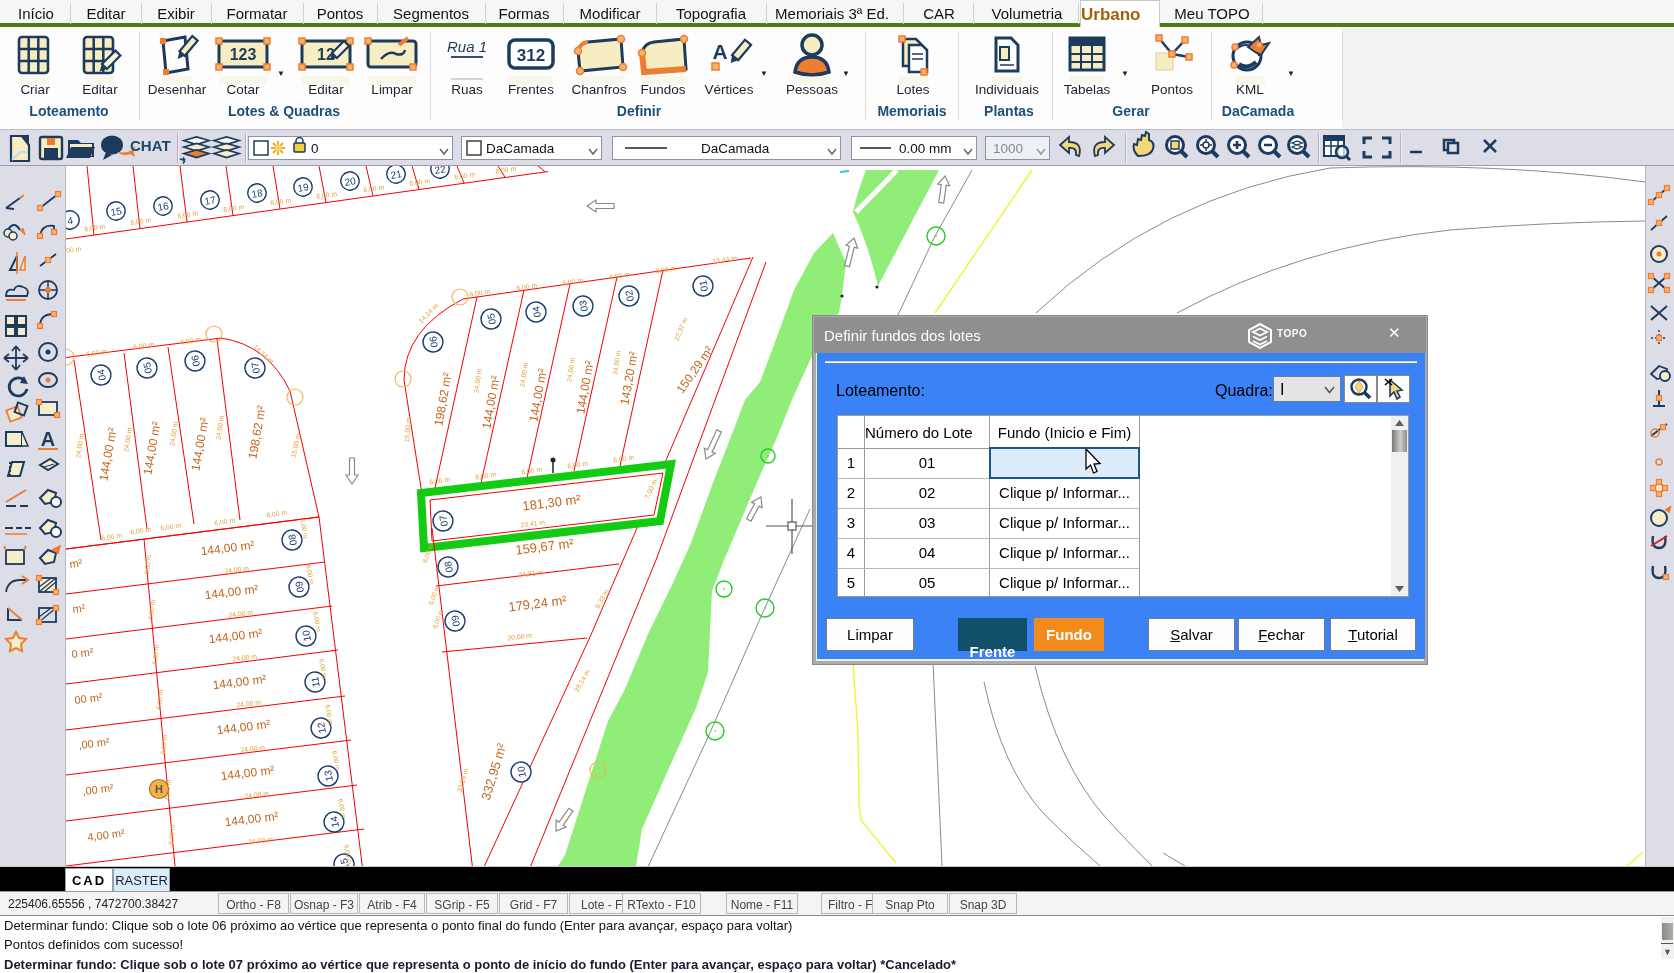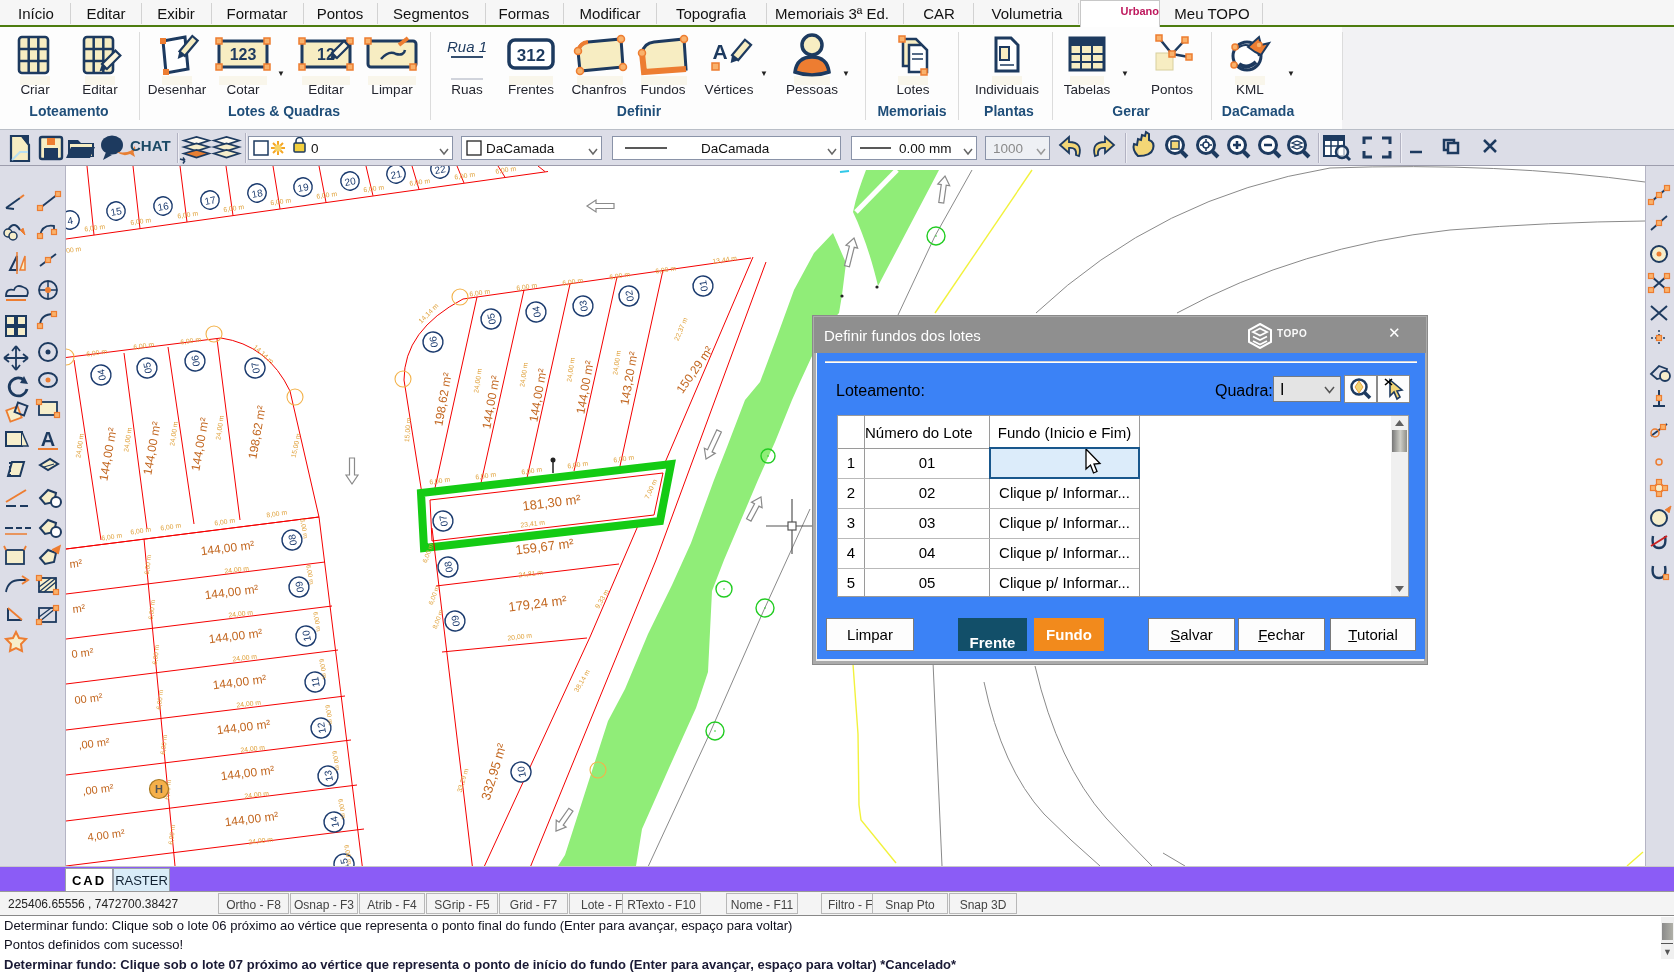--- a/index.html
+++ b/index.html
@@ -1,33 +1,33 @@
 <!DOCTYPE html>
 <html><head><meta charset="utf-8">
 <style>
 *{margin:0;padding:0;box-sizing:border-box;}
 html,body{width:1674px;height:973px;overflow:hidden;font-family:"Liberation Sans",sans-serif;background:#fff;}
 .abs{position:absolute;}
-#menubar{position:absolute;left:0;top:0;width:1674px;height:27px;background:#f6f6f6;border-bottom:2px solid #4d7c0f;}
+#menubar{position:absolute;left:0;top:0;width:1674px;height:27px;background:#f6f6f6;border-bottom:4px solid #4d7c0f;}
 .mi{position:absolute;top:5px;font-size:15px;color:#111;white-space:nowrap;transform:translateX(-50%);}
 .msep{position:absolute;top:3px;width:1px;height:21px;background:#d2d2d2;}
-#urbtab{position:absolute;left:1080px;top:0;width:80px;height:27px;background:#fff;border:1px solid #c8c8c8;border-bottom:none;text-align:right;font-weight:bold;font-size:11px;color:#be185d;padding-top:4px;}
+#urbtab{position:absolute;left:1080px;top:0;width:80px;height:27px;background:#fff;border:1px solid #c8c8c8;border-bottom:none;text-align:left;font-weight:bold;font-size:17px;color:#a16207;padding-top:4px;}
 #ribbon{position:absolute;left:0;top:27px;width:1674px;height:103px;background:#fdfdfd;border-bottom:1px solid #b9bec7;}
 #ribbon .shade{position:absolute;left:1342px;top:0;width:332px;height:102px;background:#f2f2f4;}
 .rsep{position:absolute;top:5px;width:1px;height:88px;background:#dcdcdc;}
 .rlabel{position:absolute;top:55px;font-size:13.5px;color:#23252e;transform:translateX(-50%);white-space:nowrap;}
 .rgroup{position:absolute;top:76px;font-size:14px;font-weight:bold;color:#1f4e79;transform:translateX(-50%);white-space:nowrap;}
 .rdrop{position:absolute;font-size:8px;color:#222;transform:translateX(-50%);}
 #toolbar{position:absolute;left:0;top:130px;width:1674px;height:36px;background:#dcdde7;border-bottom:1px solid #9d9dad;}
 .tsep{position:absolute;top:3px;width:2px;height:30px;border-left:1px solid #b2b2c2;border-right:1px solid #eeeef4;}
 .combo{position:absolute;top:6px;height:24px;background:#fff;border:1px solid #8a93a8;font-size:13.5px;color:#111;}
 .combo .chev{position:absolute;right:5px;top:7px;width:8px;height:8px;}
 #lefttb{position:absolute;left:0;top:166px;width:66px;height:700px;background:#dcdde7;border-right:1px solid #b4b4c4;}
 #righttb{position:absolute;left:1645px;top:166px;width:29px;height:724px;background:#dcdde7;border-left:1px solid #b4b4c4;}
-#tabsrow{position:absolute;left:0;top:866px;width:1674px;height:25px;background:#8b5cf6;border-top:1px solid #c9c9c9;padding-left:20px;}
+#tabsrow{position:absolute;left:0;top:866px;width:1674px;height:25px;background:#000000;border-top:1px solid #c9c9c9;padding-left:20px;}
 #statusrow{position:absolute;left:0;top:891px;width:1674px;height:24px;background:#f4f4f4;border-top:1px solid #999;font-size:12px;color:#222;}
 .tog{position:absolute;top:1px;height:21px;border:1px solid #b8b8b8;color:#444;font-size:12px;text-align:center;padding-top:4px;background:#f4f4f4;}
 #msgarea{position:absolute;left:0;top:915px;width:1674px;height:58px;background:#fff;border-top:1px solid #888;}
 #msgarea .m{position:absolute;left:4px;font-size:13px;color:#10101e;white-space:nowrap;}
 #dlg{position:absolute;left:812px;top:315px;width:616px;height:350px;background:#f0f0f0;border:1px solid #8a8a8a;box-shadow:inset 0 0 0 3px #ababab;}
 #dlgtitle{position:absolute;left:1px;top:1px;width:612px;height:36px;background:#8f8f8f;}
 #dlgtitle .t{position:absolute;left:10px;top:10px;font-size:15px;color:#fff;}
 #dlgbody{position:absolute;left:4px;top:37px;width:608px;height:306px;background:#3b82f6;}
 .dbtn{position:absolute;height:33px;background:#fdfdfd;border:1px solid #7a7a7a;font-size:15px;color:#000;text-align:center;}
 </style></head><body>
@@ -892,21 +892,21 @@
           <svg style="position:absolute;left:4px;top:4px" width="9" height="6">
             <path d="M0,6 L4.5,0 L9,6 Z" fill="#606060"></path>
           </svg>
           <div style="position:absolute;left:1px;top:14px;width:15px;height:22px;background:linear-gradient(90deg,#777,#cfcfc8 55%,#8f8f88);"></div>
           <svg style="position:absolute;left:4px;bottom:4px" width="9" height="6">
             <path d="M0,0 L4.5,6 L9,0 Z" fill="#606060"></path>
           </svg>
         </div>
 </div>
 <div class="dbtn" style="left:9px;top:265px;width:88px;padding-top:7px;">Limpar</div>
-<div class="dbtn" style="left:141px;top:265px;width:69px;background:#124f69;border:1px solid #124f69;color:#fff;font-weight:bold;padding-top:15px;">Frente</div>
+<div class="dbtn" style="left:141px;top:265px;width:69px;background:#124f69;border:1px solid #124f69;color:#fff;font-weight:bold;padding-top:24px;">Frente</div>
 <div class="dbtn" style="left:217px;top:265px;width:70px;background:#f28a1c;border:1px solid #f28a1c;color:#fff;font-weight:bold;padding-top:7px;">Fundo</div>
 <div class="dbtn" style="left:331px;top:265px;width:87px;padding-top:7px;"><u>S</u>alvar</div>
 <div class="dbtn" style="left:421px;top:265px;width:87px;padding-top:7px;"><u>F</u>echar</div>
 <div class="dbtn" style="left:513px;top:265px;width:86px;padding-top:7px;"><u>T</u>utorial</div>
 </div>
 </div>
 <div id="tabsrow">
     <div style="position:absolute;left:65px;top:1px;width:48px;height:24px;background:#fff;border:1px solid #9aa0a8;border-bottom:none;text-align:center;font-size:13px;font-weight:bold;letter-spacing:2px;padding-top:4px;">CAD</div>
     <div style="position:absolute;left:113px;top:1px;width:57px;height:24px;background:#d9ecf8;border:1px solid #9aa0a8;border-bottom:none;text-align:center;font-size:13px;color:#123;padding-top:4px;">RASTER</div>
   </div>

